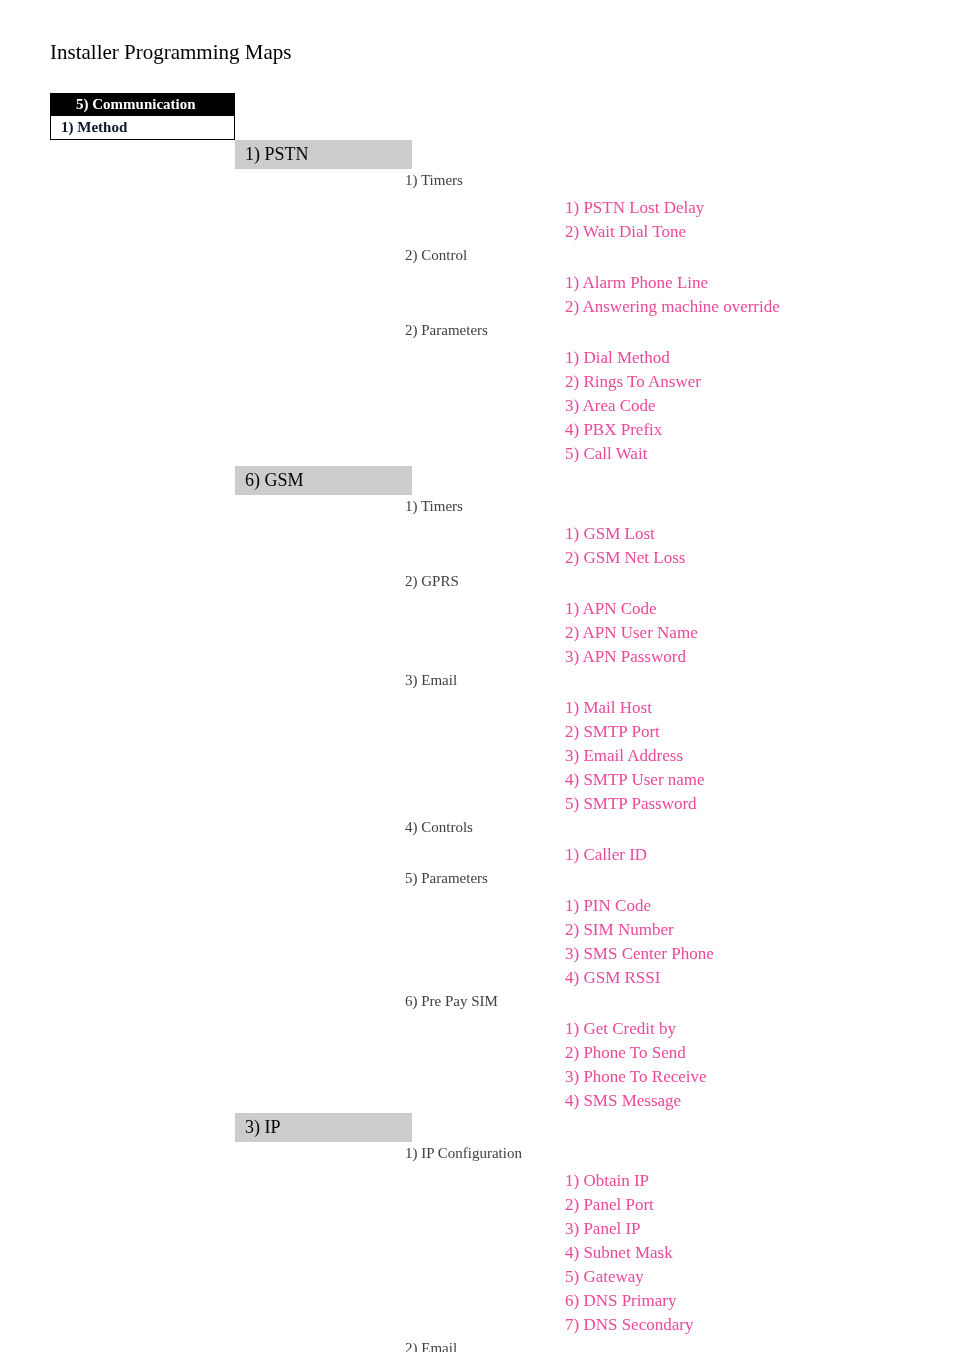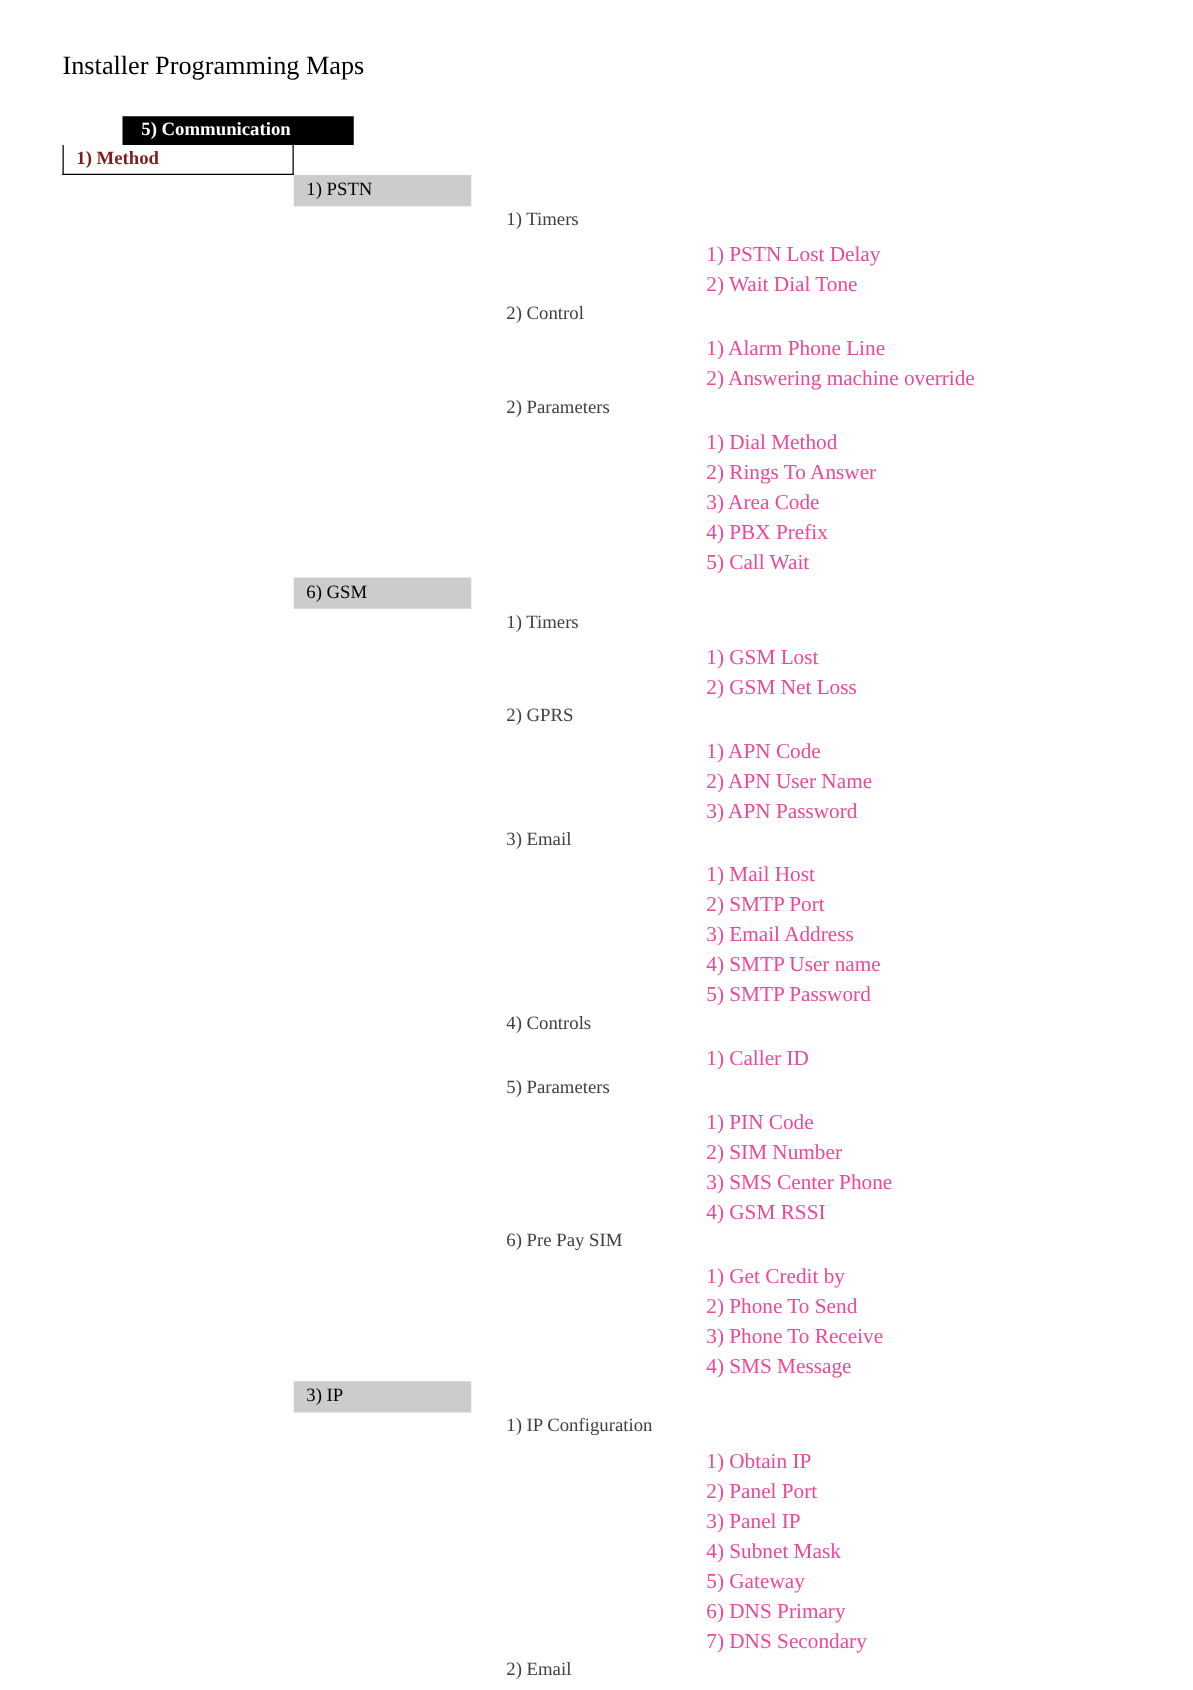--- a/index.html
+++ b/index.html
@@ -20,42 +20,41 @@
       font-weight: normal;
       margin-bottom: 28px;
     }
     .map-container {
       position: relative;
     }
     .level1-black {
       background: #000;
       color: #fff;
       font-weight: bold;
-      padding: 3px 15px;
+      padding: 3px 26px;
       width: 185px;
       font-size: 15px;
-      margin-left: 48px;
     }
     .level1-white {
       background: #fff;
-      color: #7f1d1d;
+      color: #0f172a;
       font-weight: bold;
       padding: 3px 10px;
       width: 185px;
       border: 1px solid #000;
       border-top: none;
       font-size: 15px;
     }
     .level2 {
       background: #ccc;
       color: #000;
       padding: 4px 10px;
-      width: 142px;
+      width: 177px;
       margin-left: 185px;
-      font-size: 15px;
+      font-size: 18px;
     }
     .level3 {
       color: #404040;
       padding: 3px 10px;
       margin-left: 345px;
       font-size: 15px;
     }
     .level4 {
       color: #ec4899;
       padding: 2px 10px;

